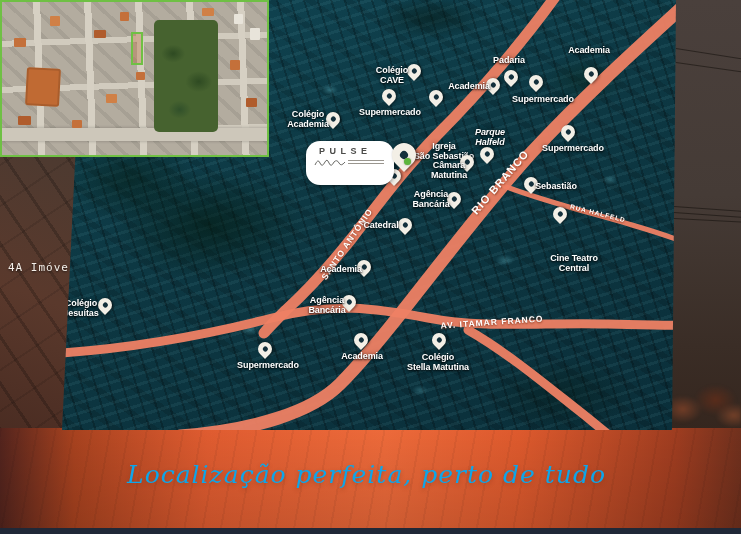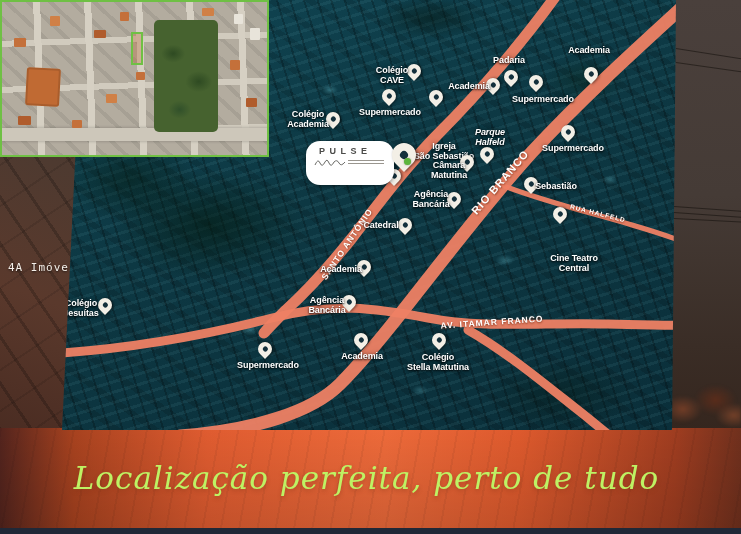--- a/index.html
+++ b/index.html
@@ -23,22 +23,22 @@
       radial-gradient(26px 18px at 90% 70%, rgba(140,74,44,.7), rgba(0,0,0,0) 70%);}
 
   
   #band{left:0;top:428px;width:741px;height:106px;
     background:
       repeating-linear-gradient(100deg, rgba(0,0,0,.05) 0 2px, rgba(0,0,0,0) 2px 18px),
       linear-gradient(180deg, rgba(0,0,0,0) 0%, rgba(0,0,0,.14) 100%),
       linear-gradient(90deg,#53241d 0%,#a8421f 10%,#e05c30 28%,#ed6a3a 52%,#de5a2d 70%,#a03d20 91%,#70301d 100%);}
   #band-strip{left:0;top:528px;width:741px;height:6px;background:#202837;}
   #tagline{left:0;top:460px;width:733px;text-align:center;
-    font-family:"DejaVu Serif",serif;font-style:italic;font-size:31px;
-    color:#bef264;letter-spacing:1px;text-shadow:0 2px 4px rgba(130,50,25,.45);}
+    font-family:"DejaVu Serif",serif;font-style:italic;font-size:25px;
+    color:#0ea5e9;letter-spacing:1px;text-shadow:0 2px 4px rgba(130,50,25,.45);}
 
   
   #watermark{left:8px;top:261px;color:#f5f0ea;font-family:"DejaVu Sans Mono",monospace;
     font-size:11px;letter-spacing:1px;text-shadow:0 1px 2px rgba(0,0,0,.6);}
 
   
   #map-wrap{left:0;top:0;width:741px;height:432px;
     clip-path:polygon(83px 0px,676px 0px,672px 430px,62px 430px);}
   #map-texture{left:0;top:0;width:741px;height:432px;
     background:

